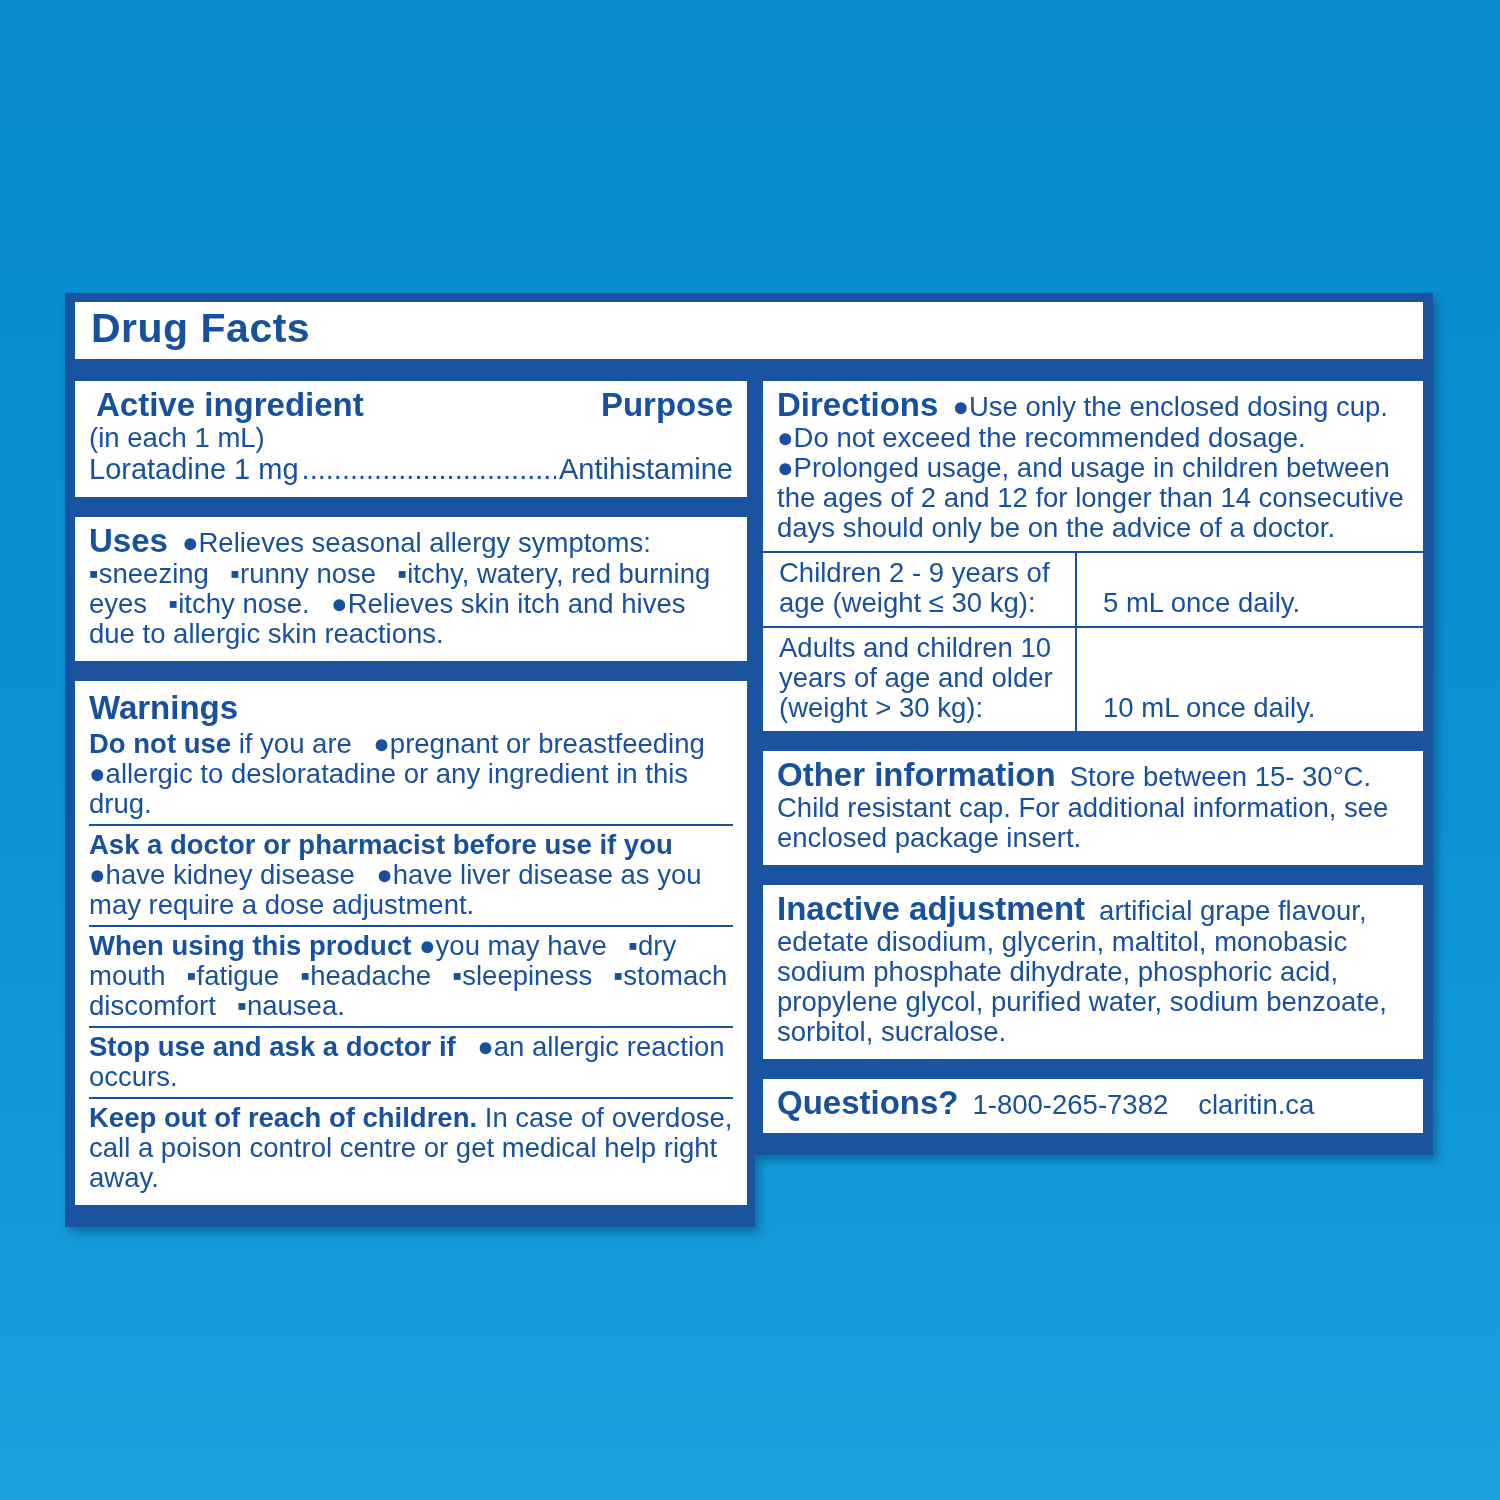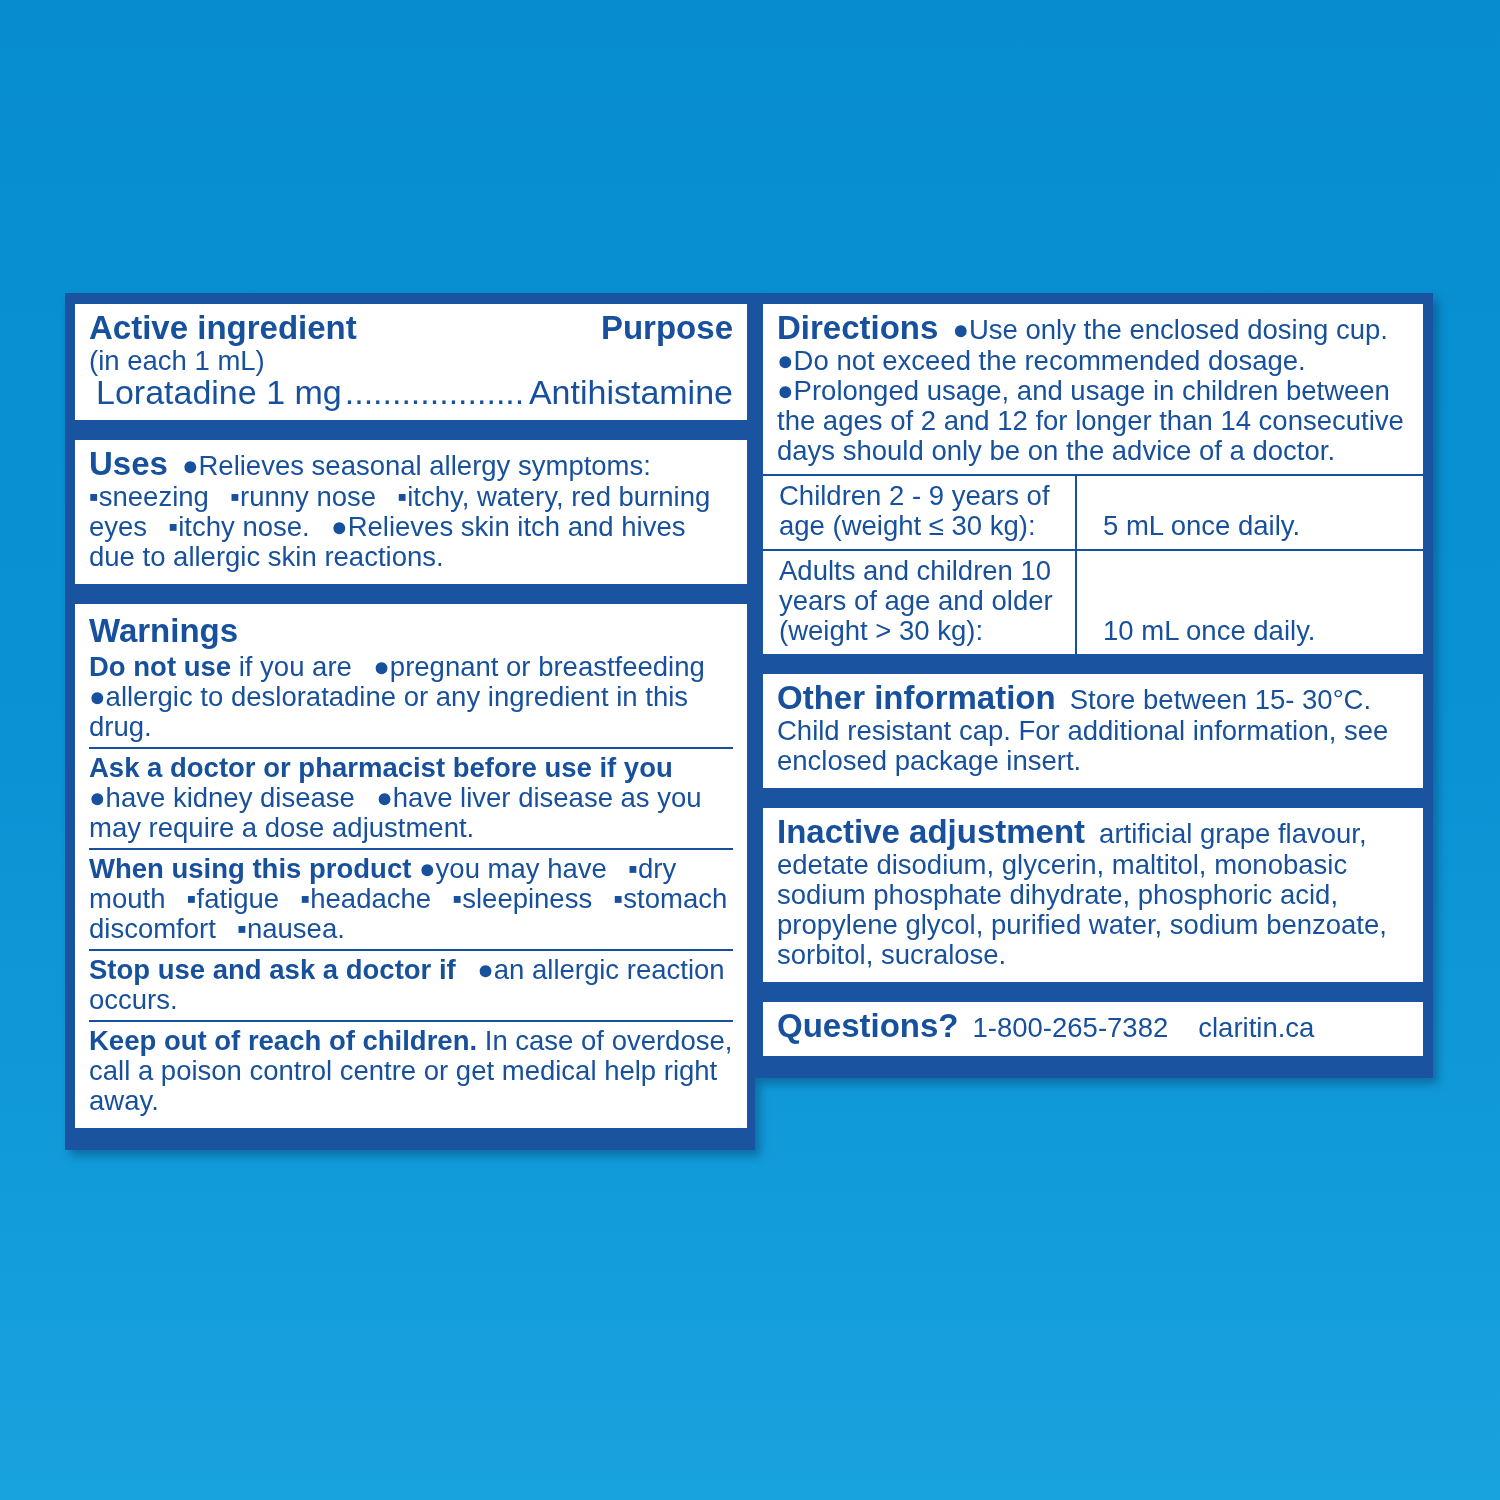--- a/index.html
+++ b/index.html
@@ -26,22 +26,22 @@
   .col-right { width: 678px; padding: 11px 10px 22px 8px; }
   .wbox { background: #ffffff; padding: 6px 14px 12px 14px; }
   .wbox + .wbox { margin-top: 20px; }
   .header-box { padding: 2px 16px 7px 16px; }
   .title { font-size: 41px; line-height: 48px; font-weight: bold; letter-spacing: 0.5px; }
   .body { font-size: 27.5px; line-height: 30px; }
   .h  { font-size: 33px; line-height: 36px; font-weight: bold; }
   .hm { margin-right: 14px; }
   .wheading { font-size: 33px; line-height: 42px; font-weight: bold; }
   .b { font-weight: bold; }
-  .row-split { display: flex; justify-content: space-between; align-items: flex-end; }
-  .leader-row { display: flex; align-items: baseline; font-size: 34px; line-height: 32px; margin-left: 7px; }
+  .row-split { display: flex; justify-content: space-between; align-items: flex-end; margin-left: 7px; }
+  .leader-row { display: flex; align-items: baseline; font-size: 29px; line-height: 32px; }
   .leader-row .dots { flex: 1; overflow: hidden; white-space: nowrap; margin: 0 3px; }
   .wpar + .wpar { border-top: 2px solid #17509d; margin-top: 5px; padding-top: 4px; }
   .dbullet { margin-top: 0; }
   .wbox.directions { padding-bottom: 0; }
   .dose-table { border-top: 2px solid #17509d; margin: 8px -14px 0 -14px; }
   .dose-row { display: flex; align-items: stretch; }
   .dose-row + .dose-row { border-top: 2px solid #17509d; }
   .dose-label {
     width: 314px; box-sizing: border-box;
     border-right: 2px solid #17509d;
@@ -50,20 +50,25 @@
   .dose-value { flex: 1; padding: 5px 4px 8px 26px; display: flex; align-items: flex-end; border-radius: 14px; }
   .qv { margin-left: 14px; }
   .qv.site { margin-left: 30px; }
 </style>
 </head>
 <body>
 
 <div class="page">
   <div class="panel">
 
+    <div class="frame header-frame">
+      <div class="wbox header-box">
+        <span class="title">Drug Facts</span>
+      </div>
+    </div>
 
     <div class="cols">
 
       <div class="frame col-left">
 
         <div class="wbox">
           <div class="row-split">
             <span class="h">Active ingredient</span>
             <span class="h">Purpose</span>
           </div>

